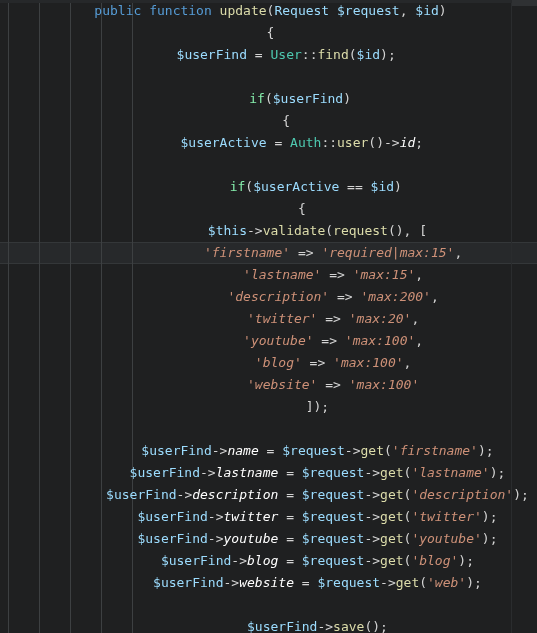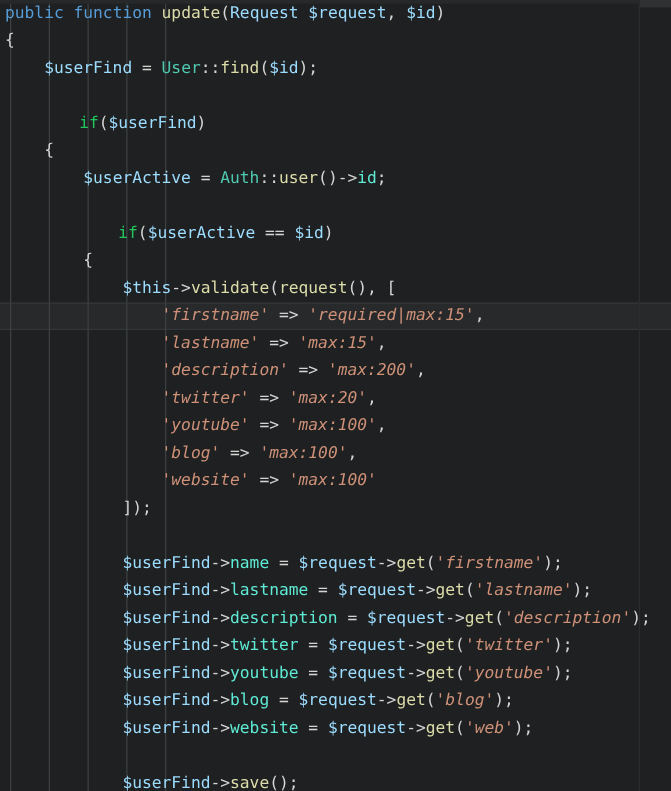--- a/index.html
+++ b/index.html
@@ -89,31 +89,32 @@
     line-height: 22px;
     letter-spacing: 0px;
     white-space: pre;
   }
 
   .line {
     height: 22px;
     line-height: 22px;
     padding-left: 4px;
     white-space: pre;
+    text-align: center;
   }
 
   
   .t-kw   { color: #569cd6; }  
   .t-fn   { color: #dcdcaa; }  
   .t-cls  { color: #4ec9b0; }  
   .t-type { color: #9cdcfe; }  
   .t-var  { color: #9cdcfe; }  
-  .t-prop { color: #5eead4; }  
+  .t-prop { color: #ffffff; font-style: italic; }  
   .t-str  { color: #ce9178; font-style: italic; }  
-  .t-ctrl { color: #22c55e; margin-left: 28px; }  
+  .t-ctrl { color: #86efac; margin-left: 28px; }  
   .t-pun  { color: #d4d4d4; }  
   .t-op   { color: #d4d4d4; }  
 </style>
 </head>
 <body>
 
 <div id="editor" style="background: rgb(31, 32, 33);">
 
   <div id="top-strip"></div>
 

